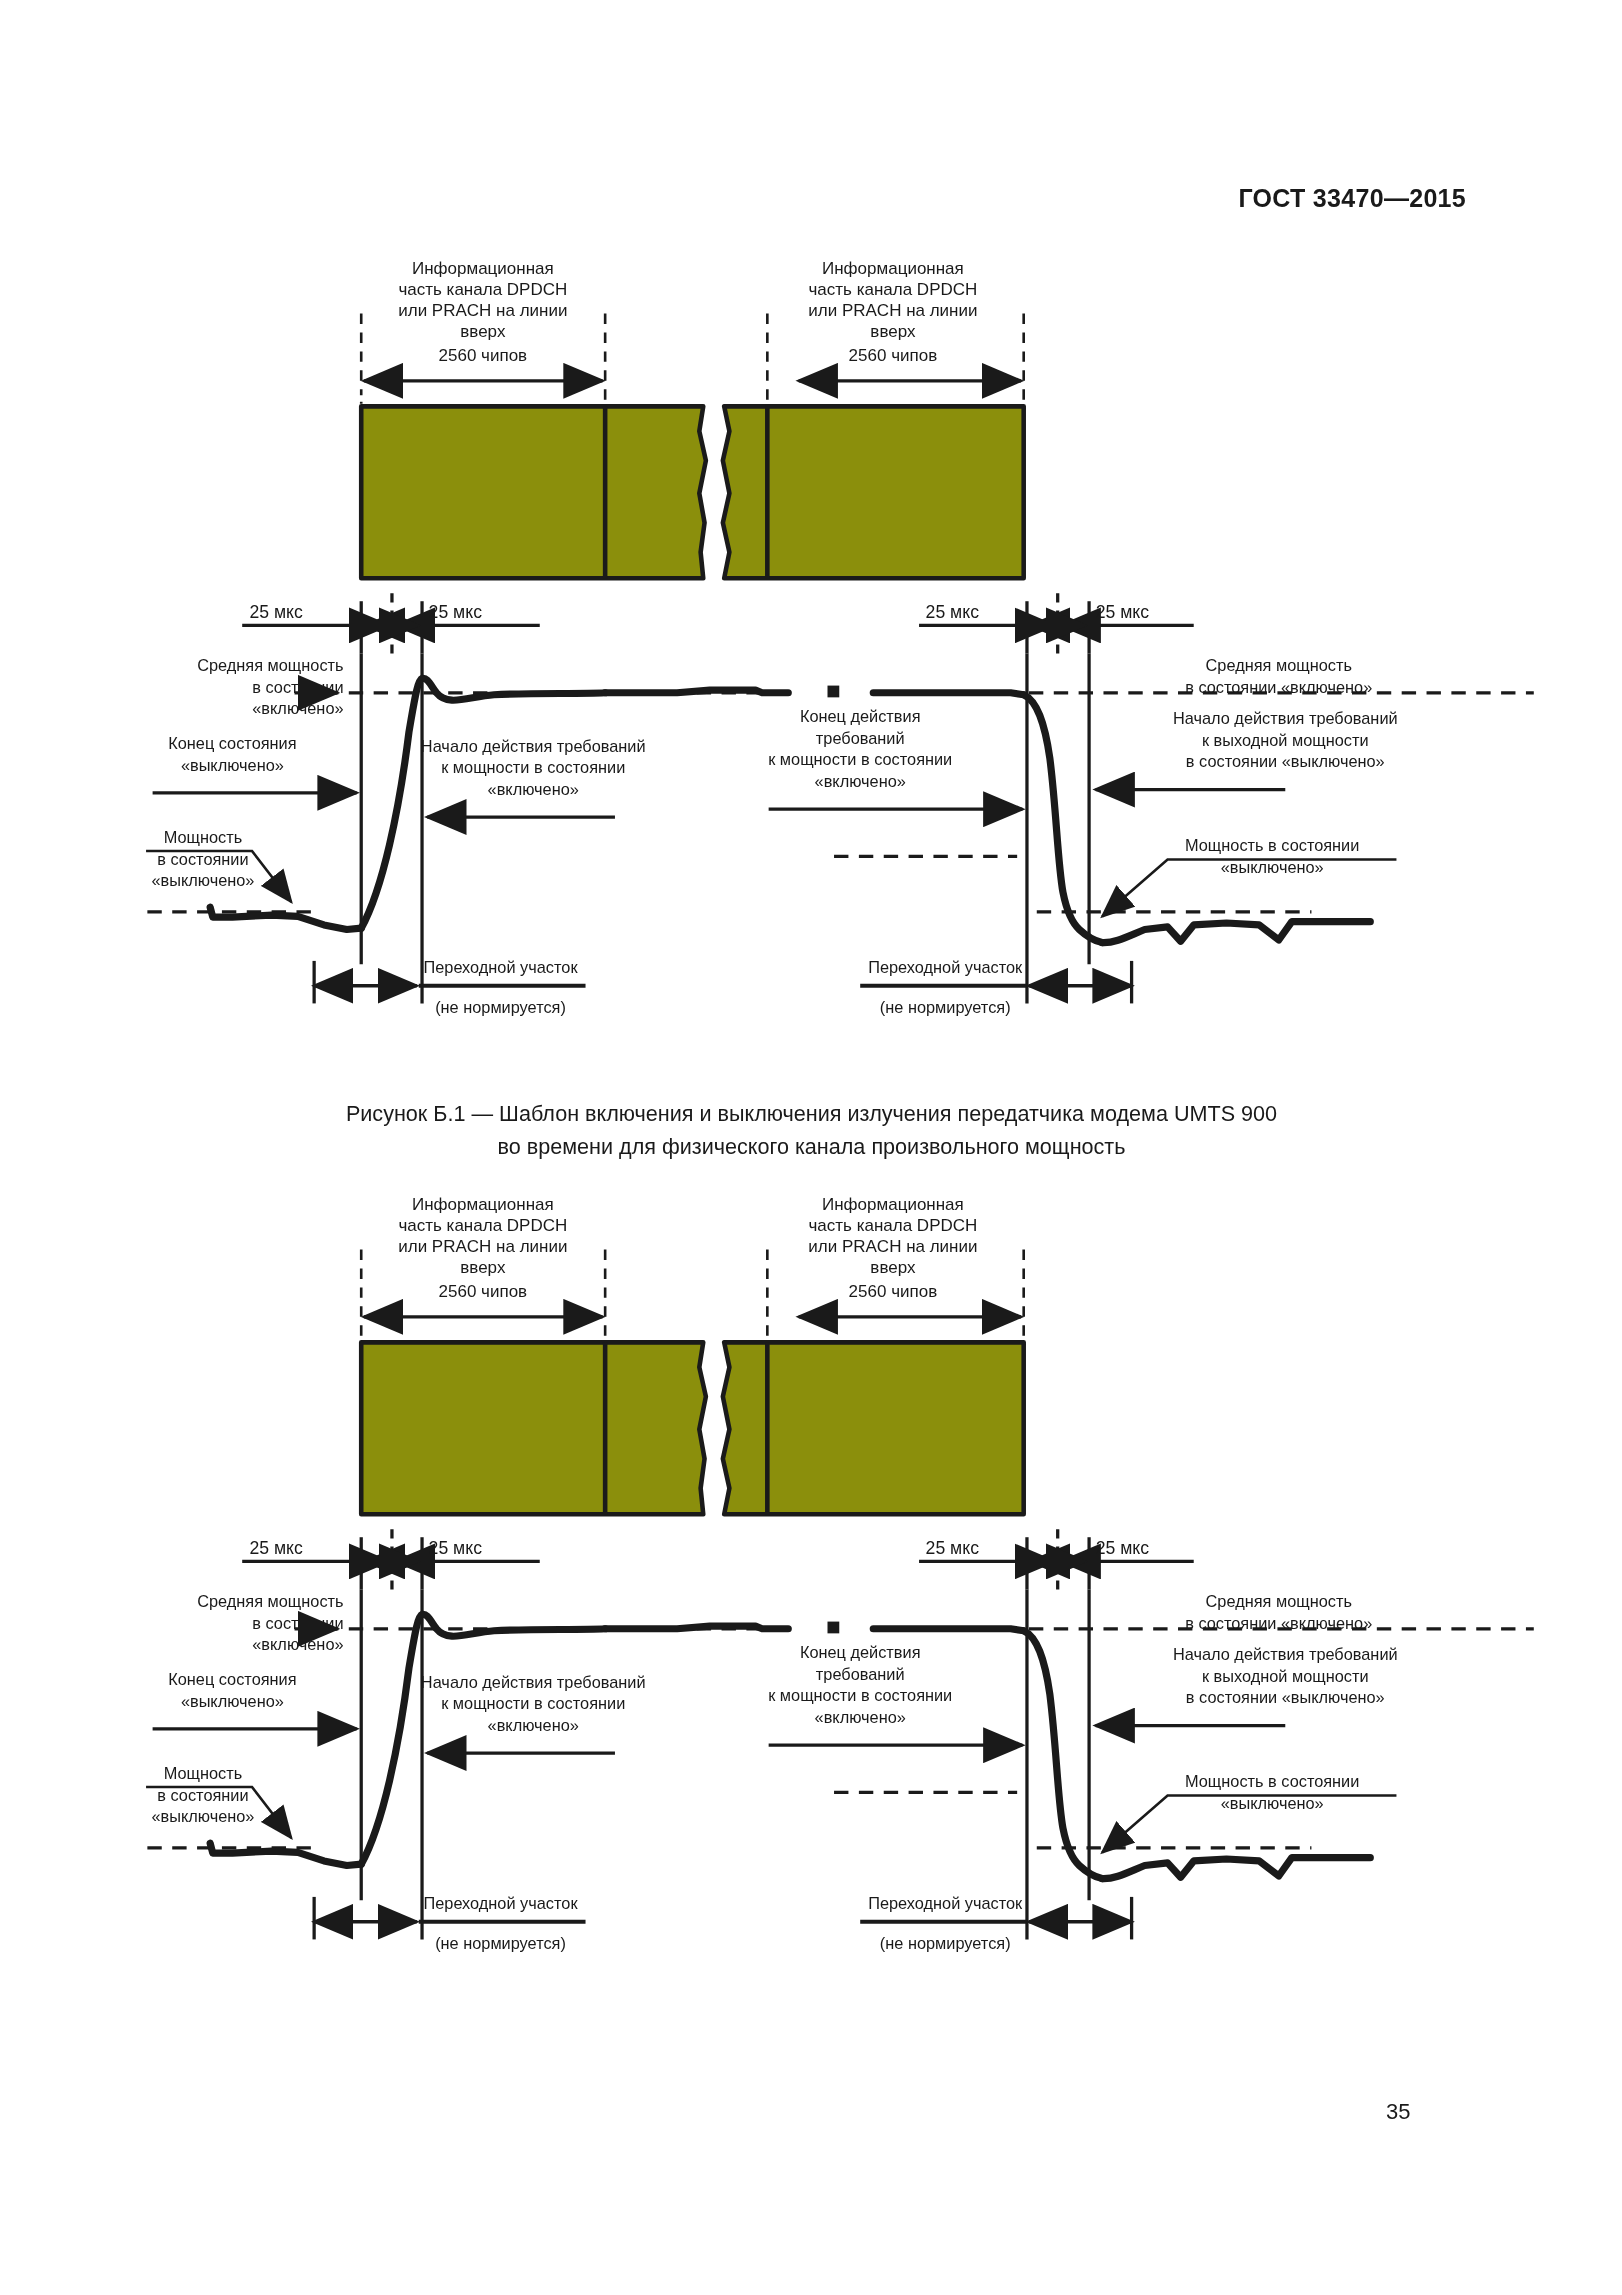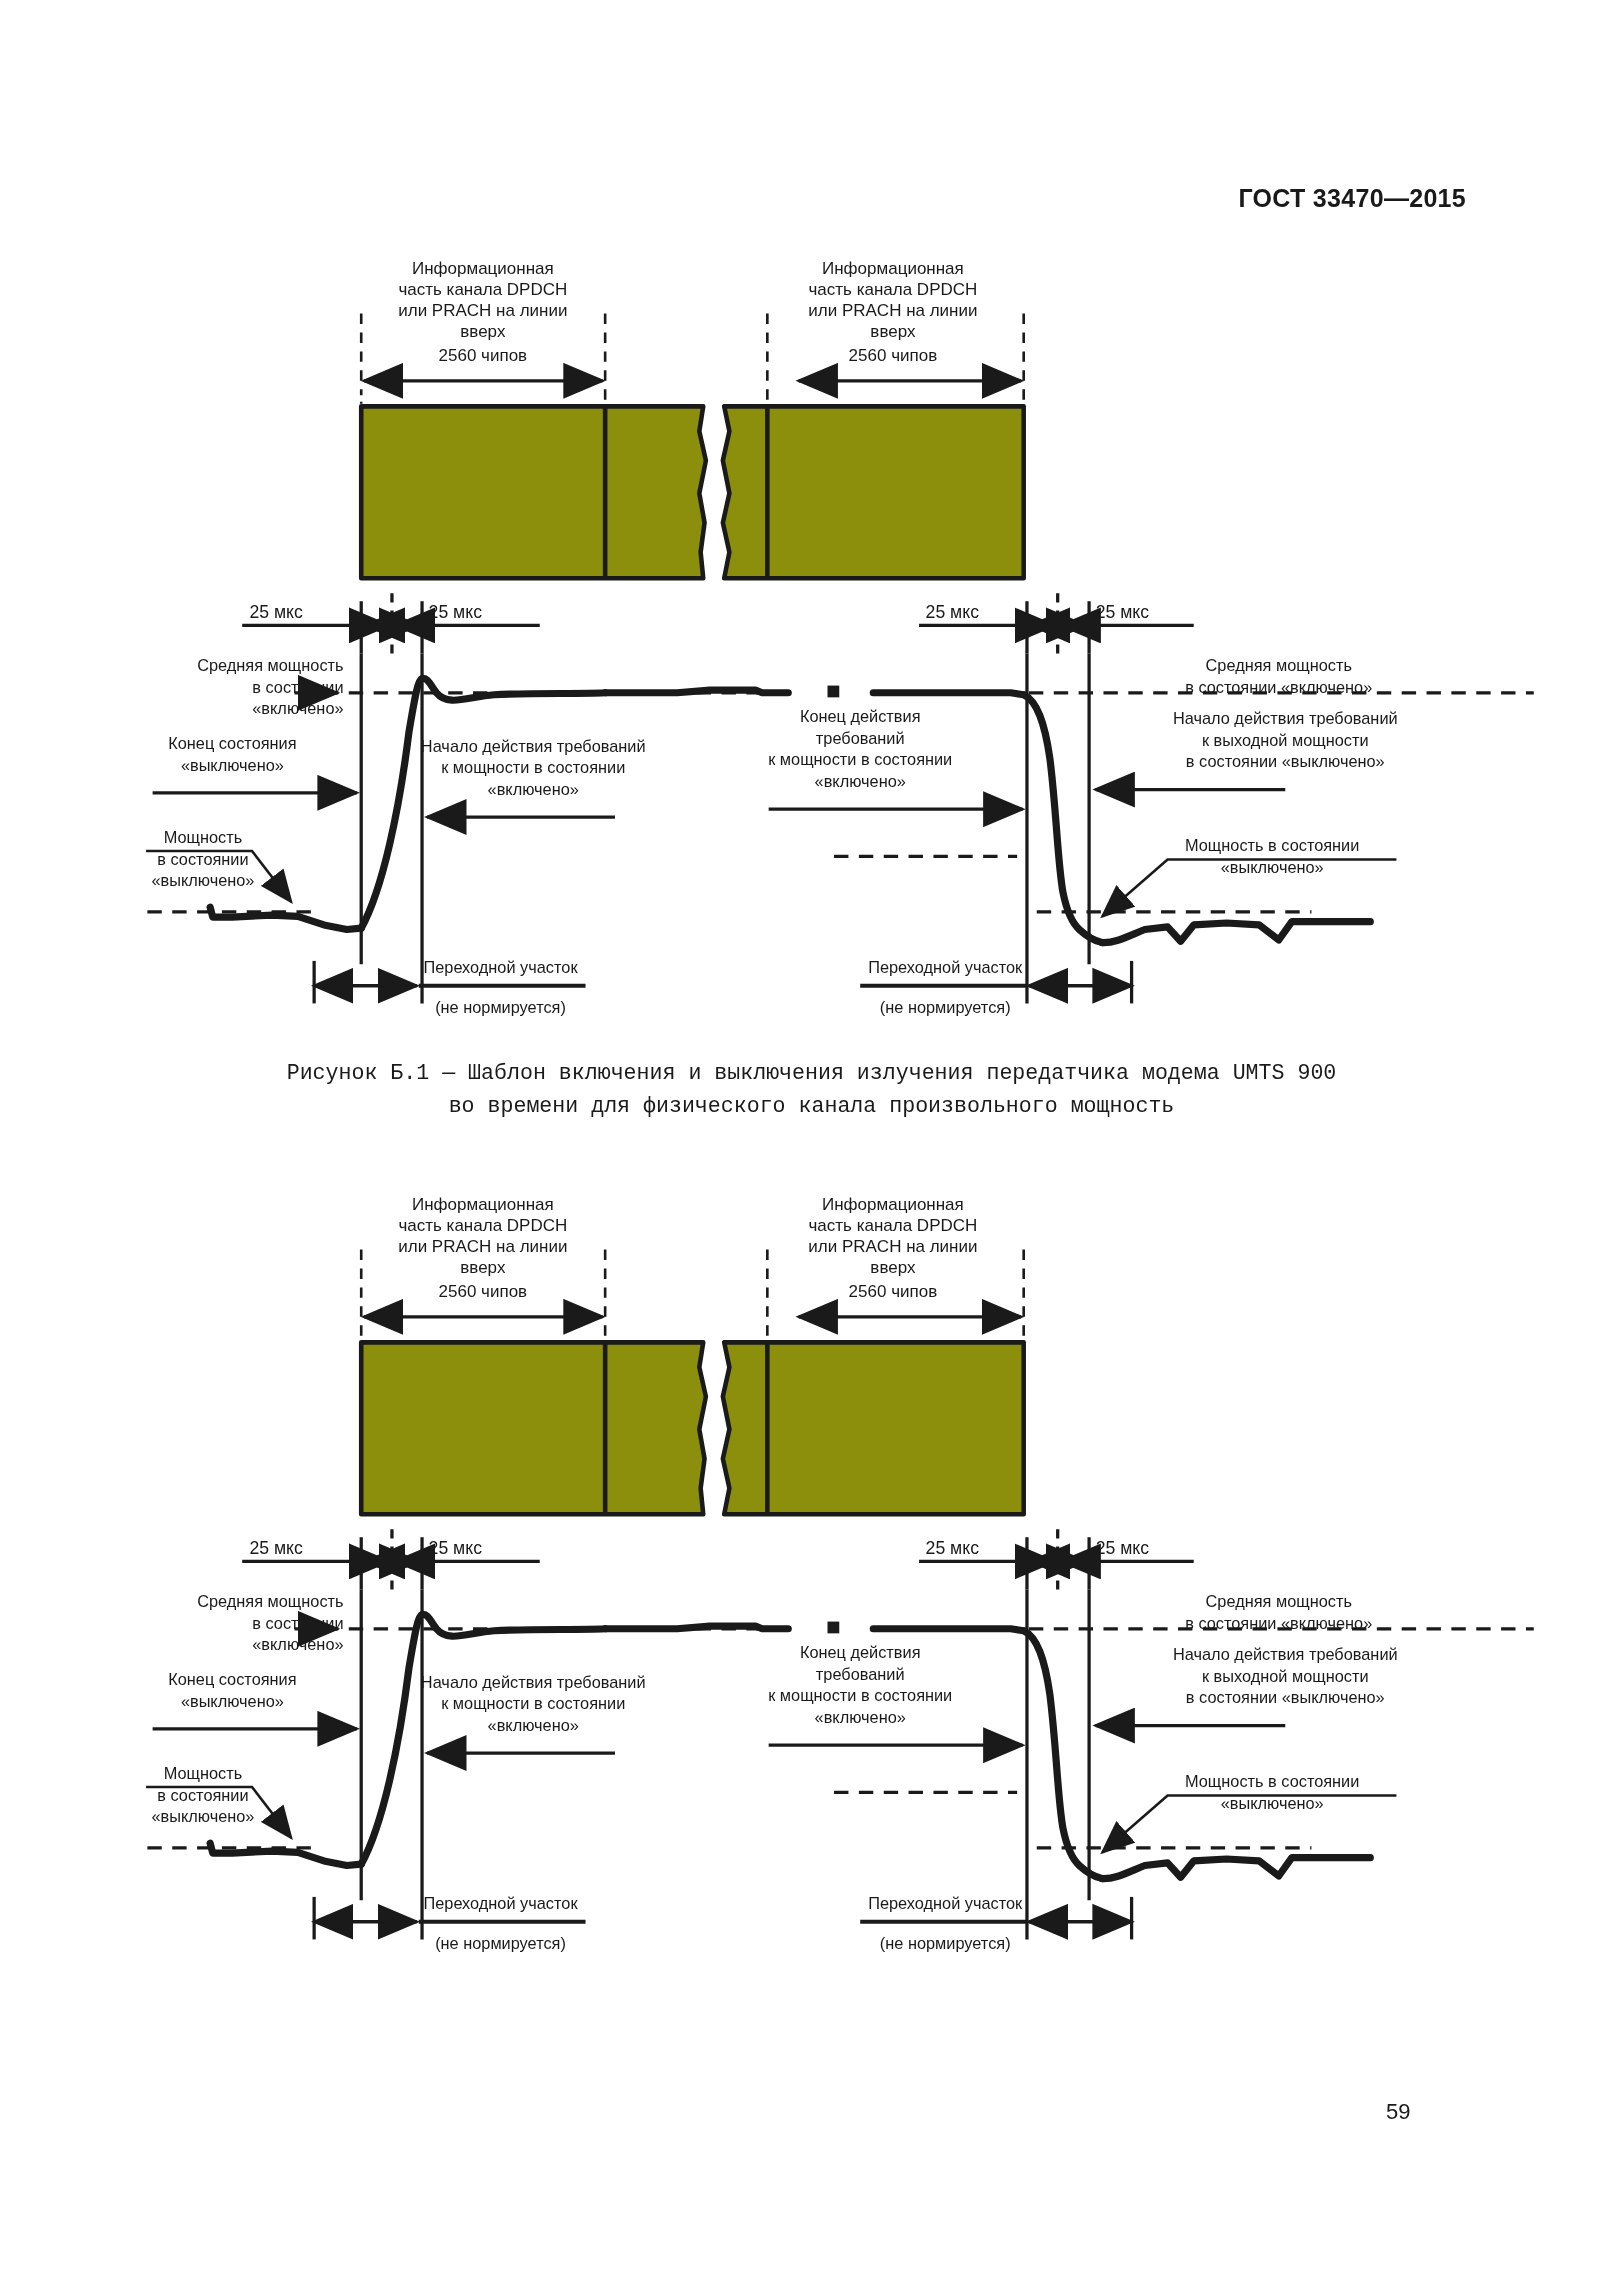--- a/index.html
+++ b/index.html
@@ -40,21 +40,21 @@
   .fig-svg{display:block;width:1623px;height:824px;}
 
   
   .caption{
     position:absolute;
     left:0;width:1623px;
     text-align:center;
     font-size:21.6px;
     line-height:33px;
   }
-  #caption-1{top:1018px;font-family:Liberation Mono, monospace;}
+  #caption-1{top:1058px;}
   #caption-2{top:1983px;}
   .caption .cl{display:block;}
 
   svg text{
     font-family:"Liberation Sans","DejaVu Sans",sans-serif;
     fill:#1a1a1a;
   }
   .t-block{font-size:26px;}
   .t-small{font-size:25px;}
   .t-mks{font-size:27px;}
@@ -398,16 +398,16 @@
         <text class="t-small" x="1420" y="1128" text-anchor="middle">Переходной участок</text>
         <line x1="1290" y1="1148" x2="1545" y2="1148" stroke="#1a1a1a" stroke-width="6"></line>
         <text class="t-small" x="1420" y="1190" text-anchor="middle">(не нормируется)</text>
         <line x1="1548" y1="1148" x2="1705" y2="1148" stroke="#1a1a1a" stroke-width="5" marker-start="url(#ar-l-2)" marker-end="url(#ar-r-2)"></line>
         <line x1="1705" y1="1110" x2="1705" y2="1175" stroke="#1a1a1a" stroke-width="5"></line>
       </g>
     </svg>
   </div>
 
 
-  <div class="page-number">59</div>
+  <div class="page-number">35</div>
 
 </div>
 
 
 </body></html>

